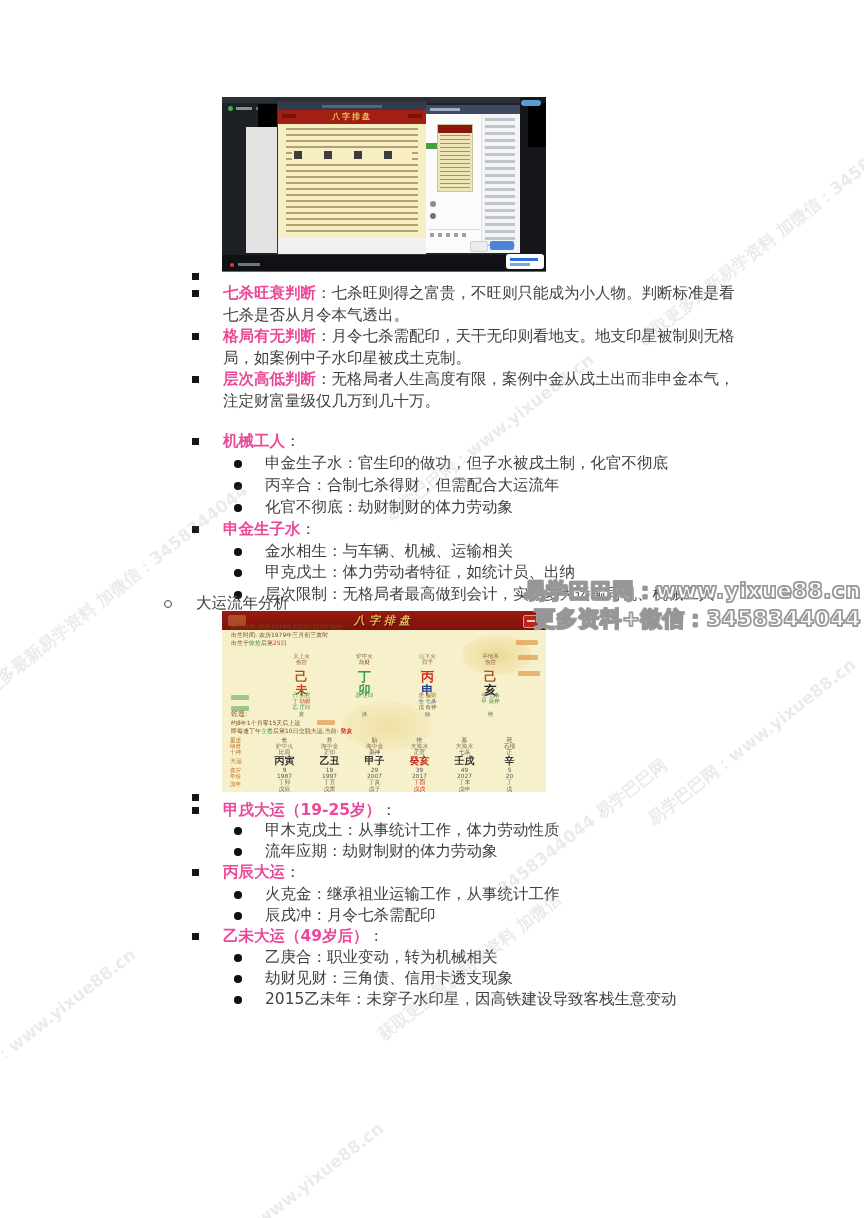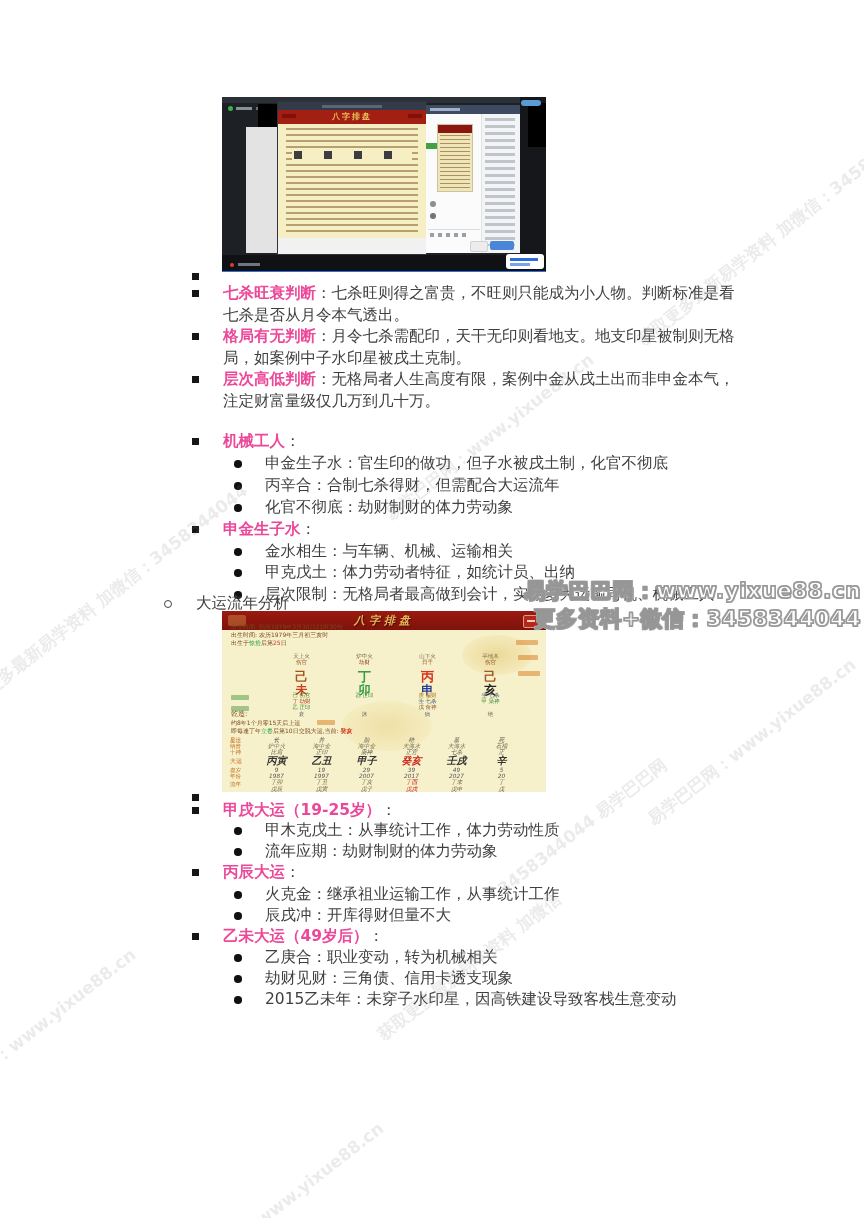--- a/index.html
+++ b/index.html
@@ -103,21 +103,21 @@
   .s2prow.ss{color:#8a4a20;}
   .s2stems{left:48px;top:55px;width:252px;}
   .s2stems span{display:inline-block;width:63px;text-align:center;font-size:13px;line-height:14px;font-weight:bold;}
   .s2branches{left:48px;top:68px;width:252px;}
   .s2branches span{display:inline-block;width:63px;text-align:center;font-size:12px;line-height:13px;font-weight:bold;}
   .s2hidcol{top:81px;width:63px;font-size:5.5px;line-height:6.2px;text-align:center;}
   .s2hidcol span{display:block;}
   .s2-qiyun{left:9px;top:108px;font-size:6px;color:#7a4a1d;white-space:nowrap;}
   .s2-jiaoyun{left:9px;top:116px;font-size:6px;color:#7a4a1d;white-space:nowrap;}
   .s2lbl{left:8px;width:36px;font-size:5.5px;line-height:6px;color:#c06a1a;}
-  .s2row{left:32px;width:280px;font-size:5.8px;line-height:6px;color:#555;display:flex;font-style:italic;}
+  .s2row{left:40px;width:280px;font-size:5.8px;line-height:6px;color:#555;display:flex;}
   .s2row .cell{display:inline-block;width:45px;text-align:center;overflow:hidden;}
   .s2row.nayin{color:#7d6a4a;}
   .s2row.dayun{font-size:10px;line-height:11px;font-weight:bold;color:#333;}
   .s2row.hl4 .cell:nth-child(4){color:#c9241a;}
   .s2row.ln{color:#6b5a3a;}
 </style>
 </head>
 <body>
 
 <div class="page">
@@ -404,21 +404,21 @@
   <div class="li lv2" style="top:862px">
       <span class="bullet b-sq"></span>
       <div class="t"><span class="bb">丙辰大运</span><span>：</span></div>
     </div>
   <div class="li lv3" style="top:884px">
       <span class="bullet b-dot"></span>
       <div class="t"><span>火克金：继承祖业运输工作，从事统计工作</span></div>
     </div>
   <div class="li lv3" style="top:905px">
       <span class="bullet b-dot"></span>
-      <div class="t"><span>辰戌冲：开库得财但量不大</span></div>
+      <div class="t"><span>辰戌冲：月令七杀需配印</span></div>
     </div>
 
   <div class="li lv2" style="top:926px">
       <span class="bullet b-sq"></span>
       <div class="t"><span class="bb">乙未大运（49岁后）</span><span>：</span></div>
     </div>
   <div class="li lv3" style="top:947px">
       <span class="bullet b-dot"></span>
       <div class="t"><span>乙庚合：职业变动，转为机械相关</span></div>
     </div>

